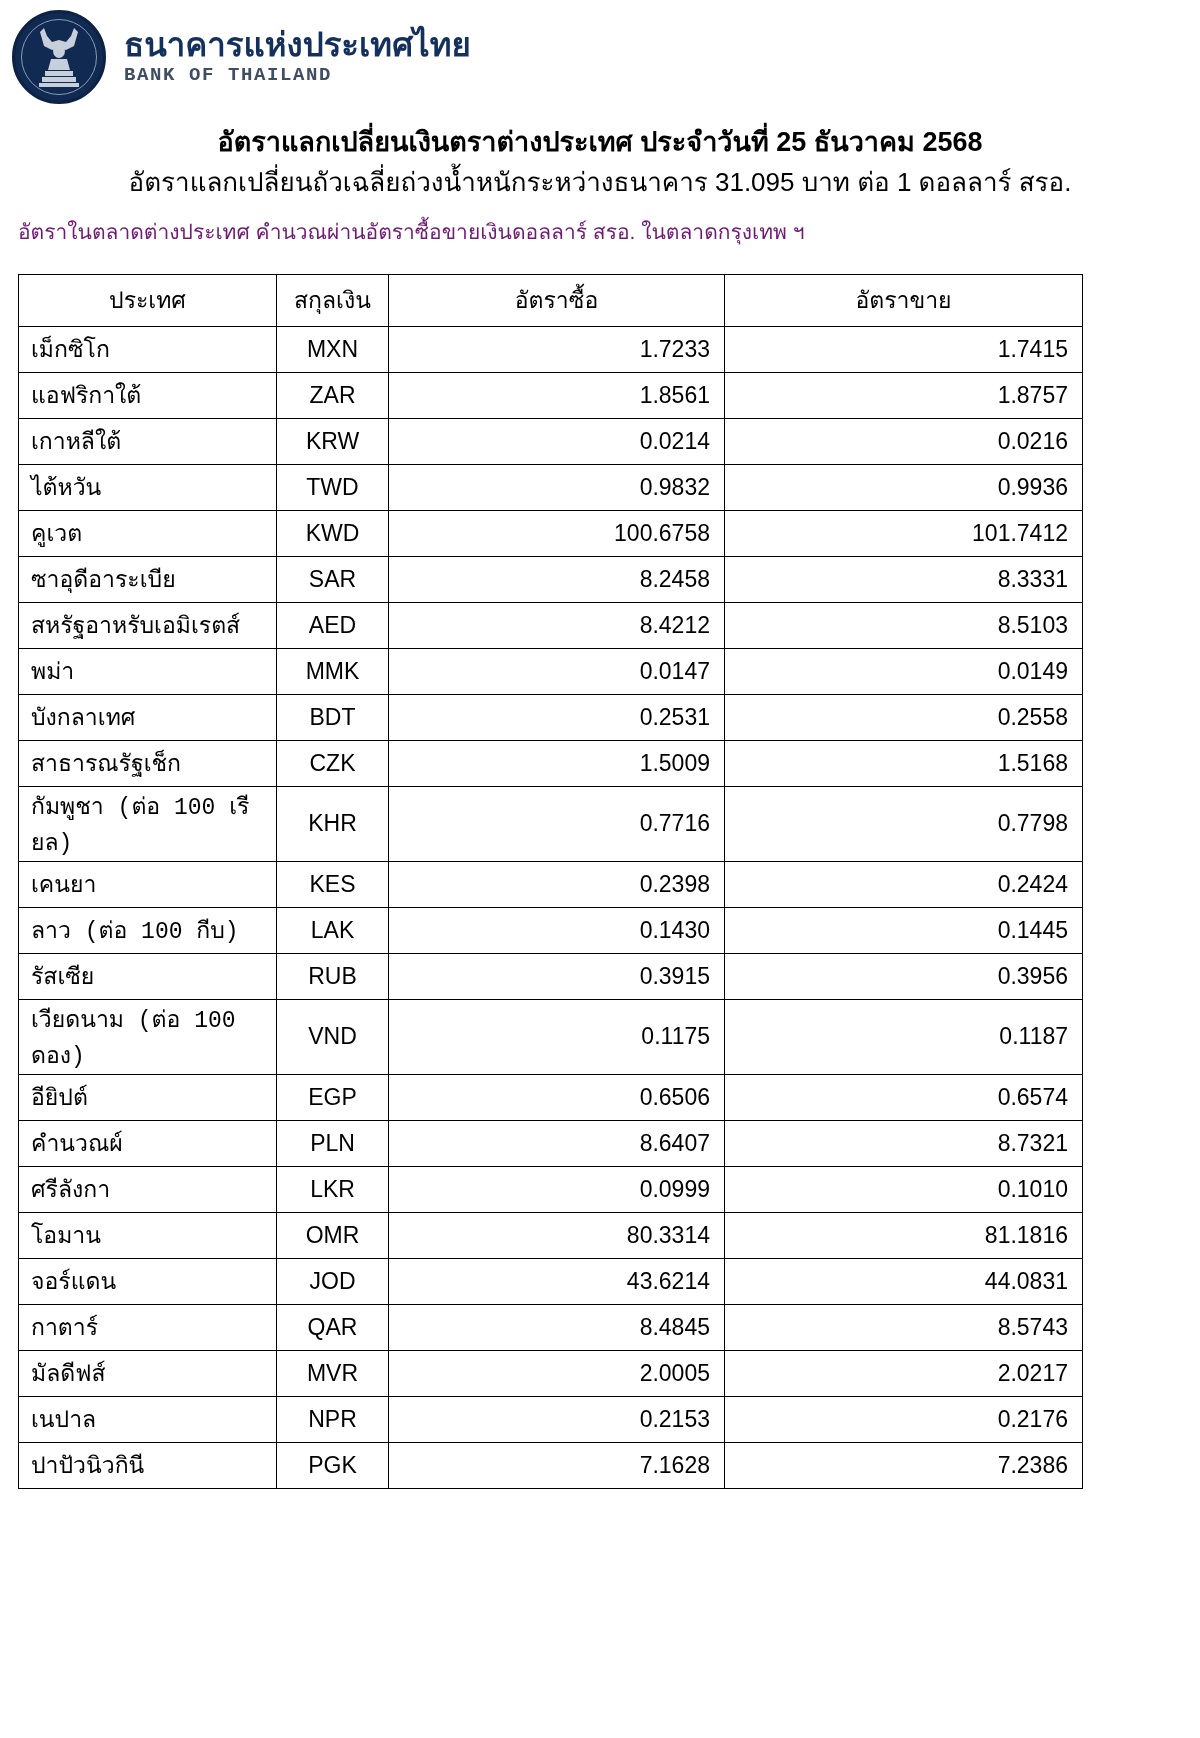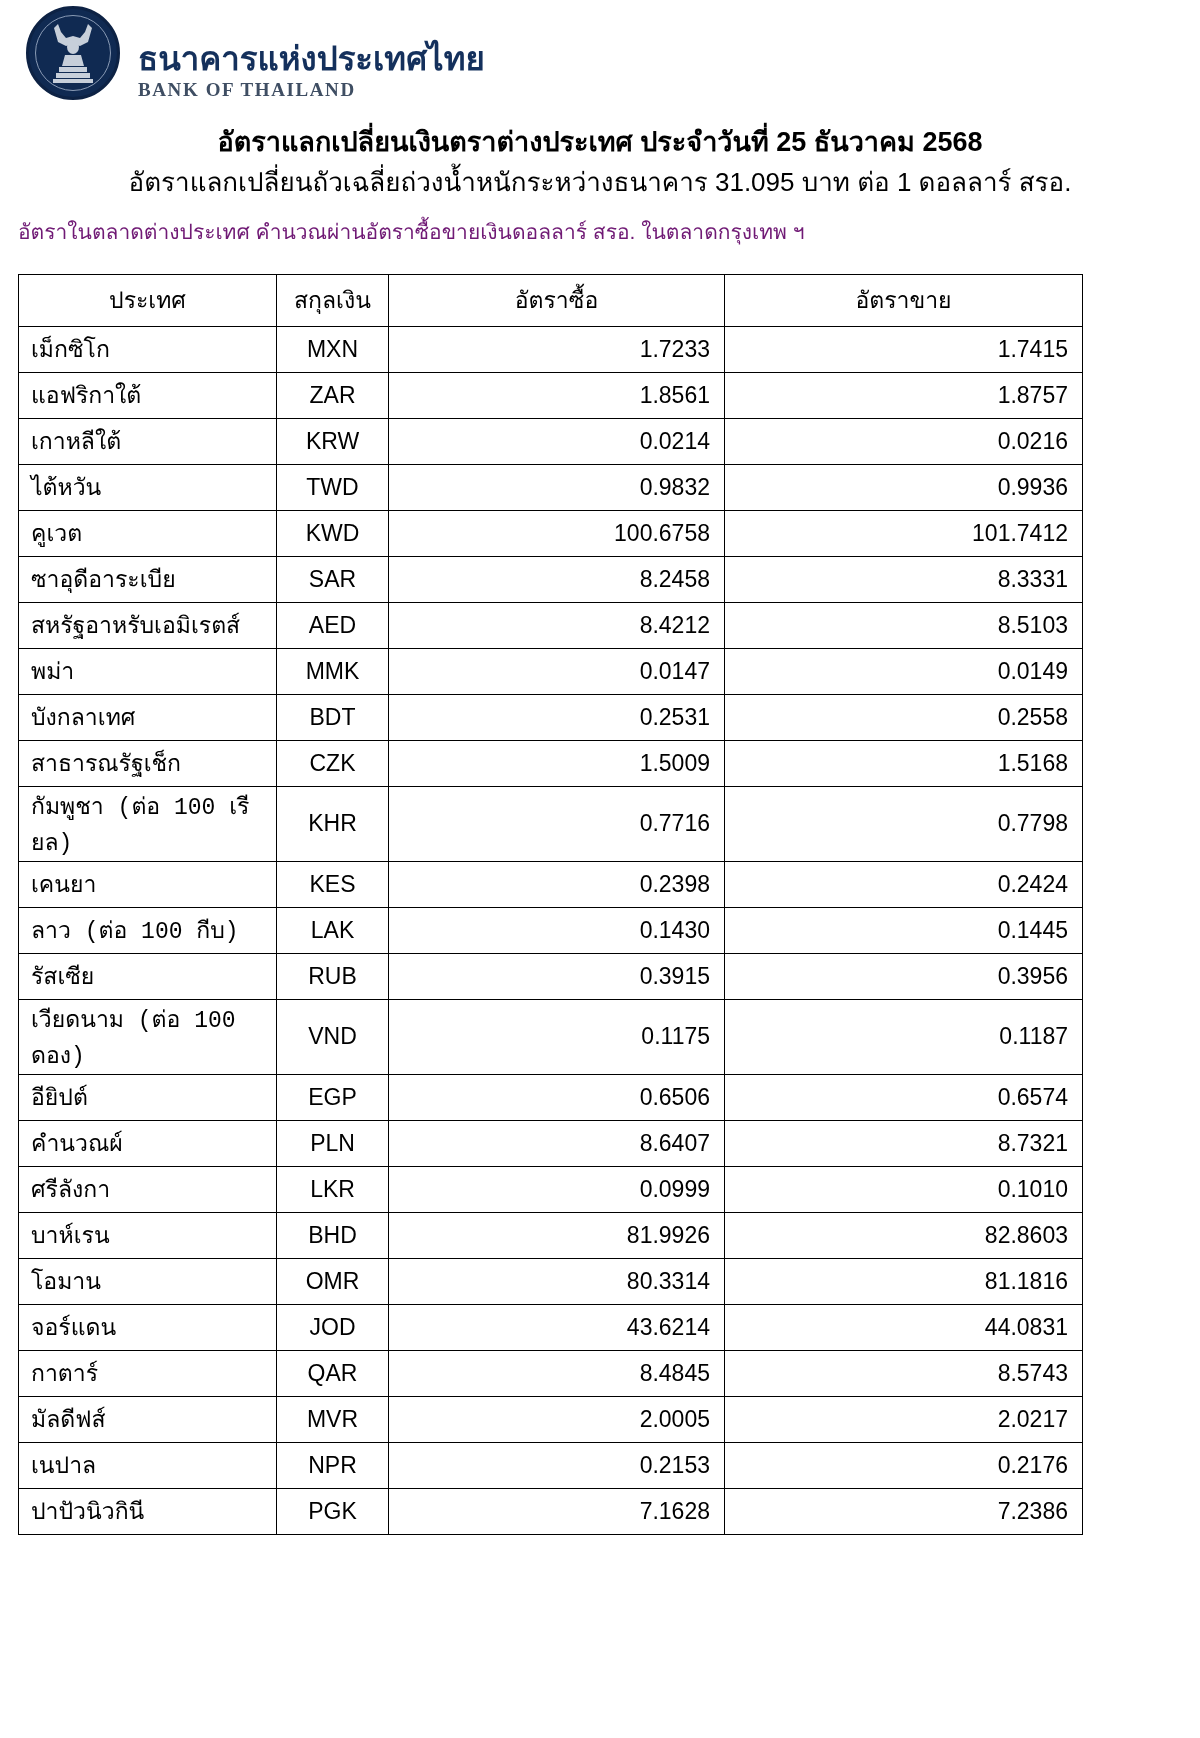--- a/index.html
+++ b/index.html
@@ -12,22 +12,22 @@
     height: 1738px;
     font-family: "Liberation Sans", "DejaVu Sans", sans-serif;
     color: #111111;
     overflow: hidden;
     position: relative;
   }
 
   
   .logo-bar {
     display: flex;
-    align-items: flex-end;
-    padding: 14px 0 0 26px;
+    align-items: center;
+    padding: 14px 0 0 12px;
     height: 100px;
     box-sizing: border-box;
   }
   .logo-seal {
     width: 88px;
     height: 88px;
     flex: 0 0 88px;
     border-radius: 50%;
     background: #102a52;
     border: 3px solid #0d2244;
@@ -53,21 +53,21 @@
     line-height: 1.05;
   }
   .logo-thai {
     font-size: 33px;
     font-weight: bold;
     color: #14305c;
     letter-spacing: 0px;
     white-space: nowrap;
   }
   .logo-en {
-    font-family: Liberation Serif, serif;
+    font-family: Liberation Mono, monospace;
     font-size: 19px;
     font-weight: bold;
     color: #3f4e63;
     letter-spacing: 1.6px;
     margin-top: 3px;
     white-space: nowrap;
   }
 
   
   .title-block {
@@ -284,26 +284,20 @@
           <td class="num">8.6407</td>
           <td class="num">8.7321</td>
         </tr>
         <tr>
           <td class="country">ศรีลังกา</td>
           <td class="code">LKR</td>
           <td class="num">0.0999</td>
           <td class="num">0.1010</td>
         </tr>
         <tr>
-          <td class="country">บาห์เรน</td>
-          <td class="code">BHD</td>
-          <td class="num">81.9926</td>
-          <td class="num">82.8603</td>
-        </tr>
-        <tr>
           <td class="country">โอมาน</td>
           <td class="code">OMR</td>
           <td class="num">80.3314</td>
           <td class="num">81.1816</td>
         </tr>
         <tr>
           <td class="country">จอร์แดน</td>
           <td class="code">JOD</td>
           <td class="num">43.6214</td>
           <td class="num">44.0831</td>

